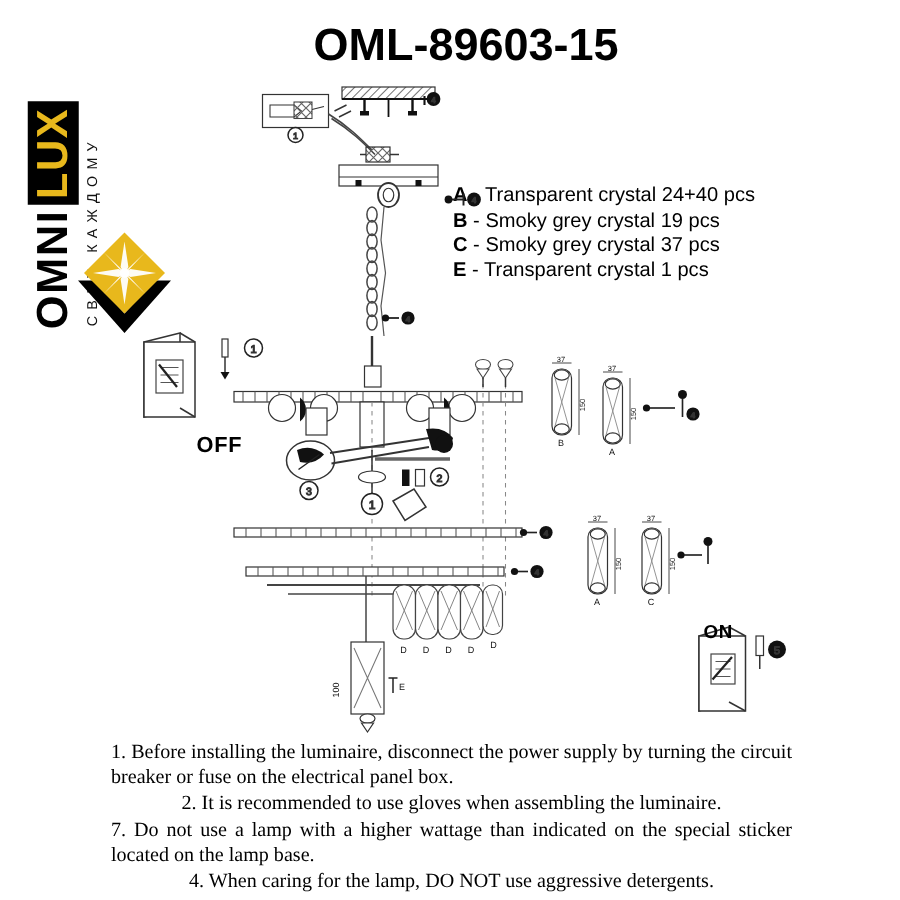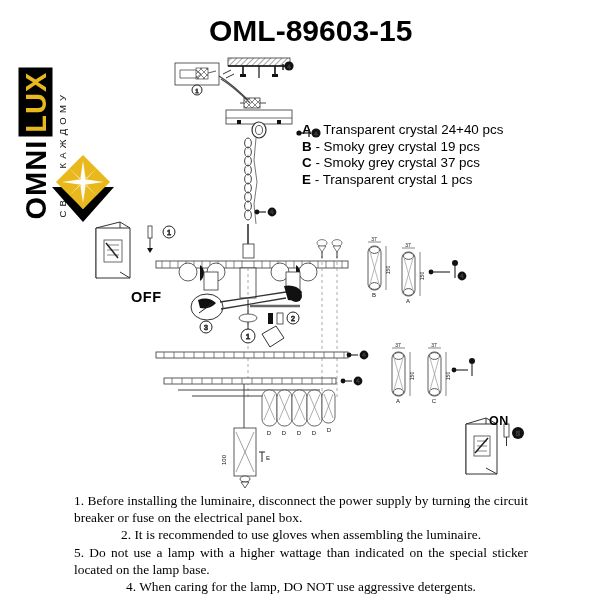--- a/index.html
+++ b/index.html
@@ -56,21 +56,21 @@
 
   
   .diagram{position:absolute;left:0;top:0;width:600px;height:600px;}
   .diagram svg{display:block;}
 
   .off-label{
     position:absolute;left:131px;top:248px;
     font-size:14.5px;font-weight:bold;letter-spacing:.5px;margin-top:41px;
   }
   .on-label{
-    position:absolute;left:489px;top:414px;
+    position:absolute;left:469px;top:414px;
     font-size:12.5px;font-weight:bold;letter-spacing:.5px;
   }
 </style>
 </head>
 <body>
 
 <div class="page">
 
   <div class="logo-wrap">
     <div class="logo-rot">
@@ -440,17 +440,17 @@
       </g>
     </svg>
   </div>
 
   <div class="off-label">OFF</div>
   <div class="on-label">ON</div>
 
   <div class="instructions">
     <p>1. Before installing the luminaire, disconnect the power supply by turning the circuit breaker or fuse on the electrical panel box.</p>
     <p class="instr-nojust">2. It is recommended to use gloves when assembling the luminaire.</p>
-    <p>5. Do not use a lamp with a higher wattage than indicated on the special sticker located on the lamp base.</p>
+    <p>7. Do not use a lamp with a higher wattage than indicated on the special sticker located on the lamp base.</p>
     <p class="instr-nojust">4. When caring for the lamp, DO NOT use aggressive detergents.</p>
   </div>
 
 </div>
 
 </body></html>

